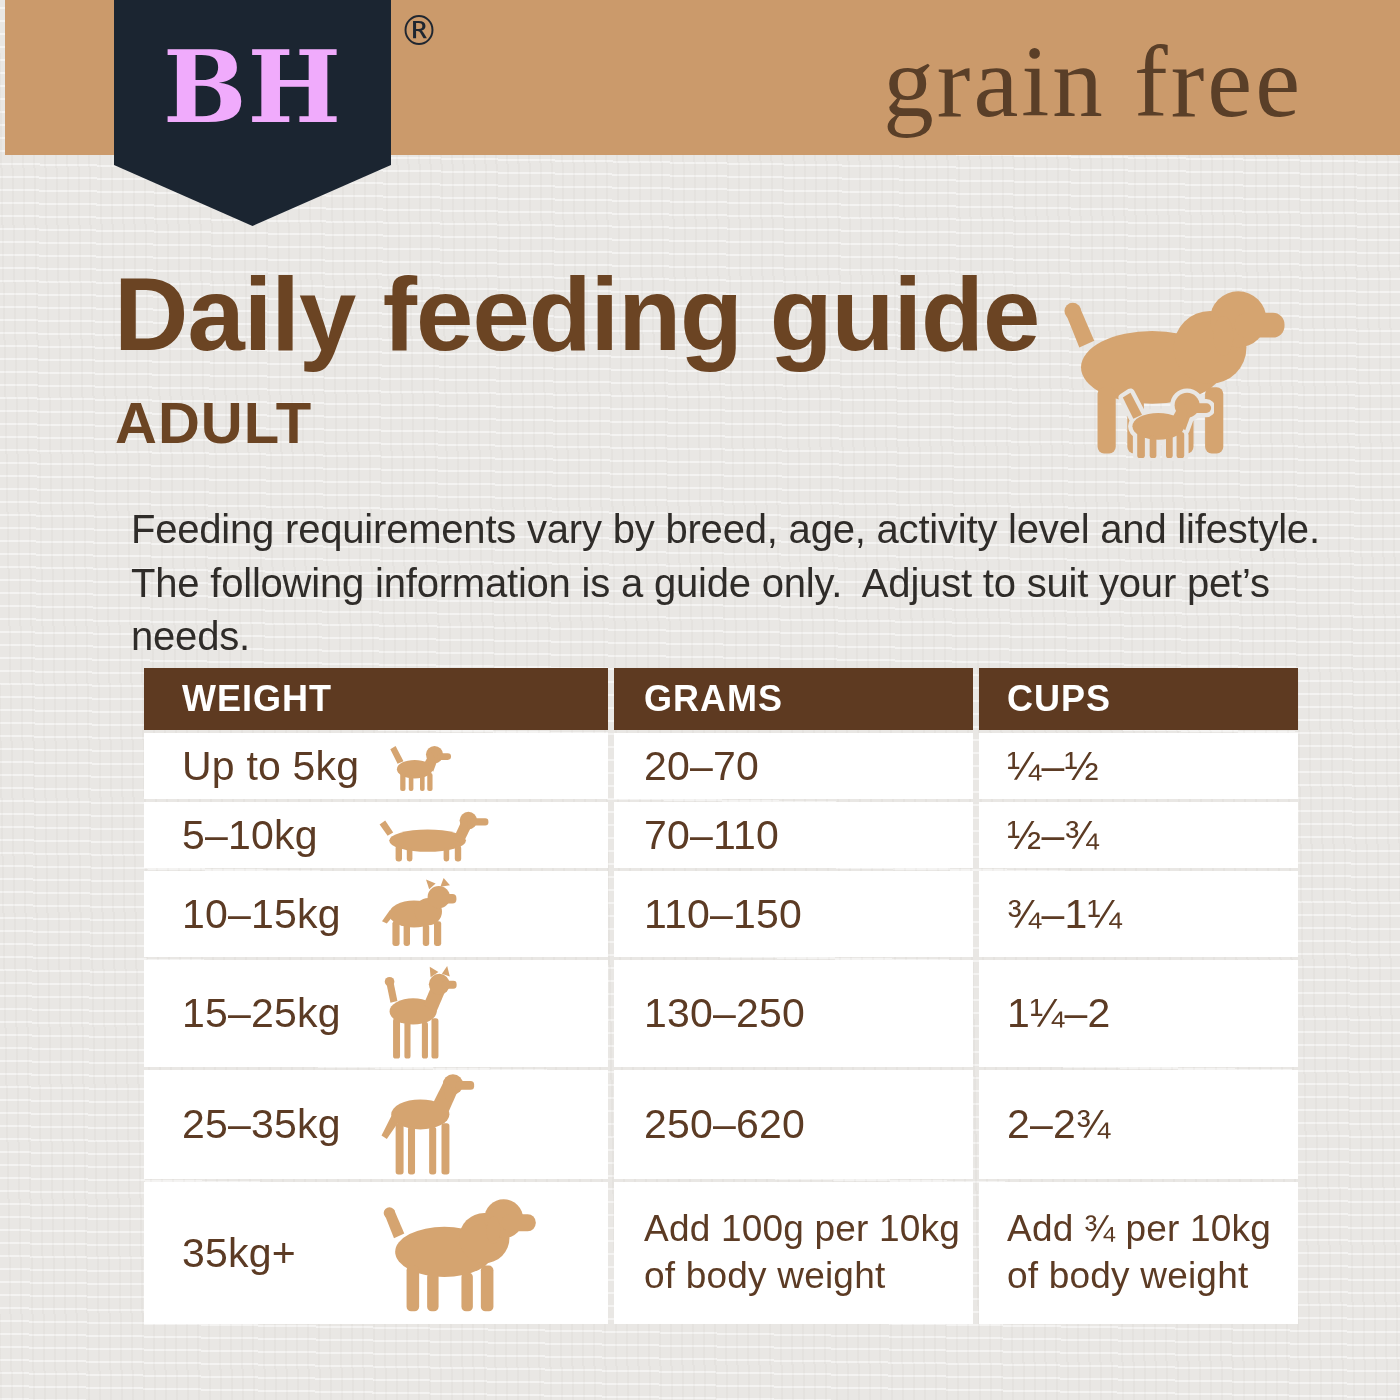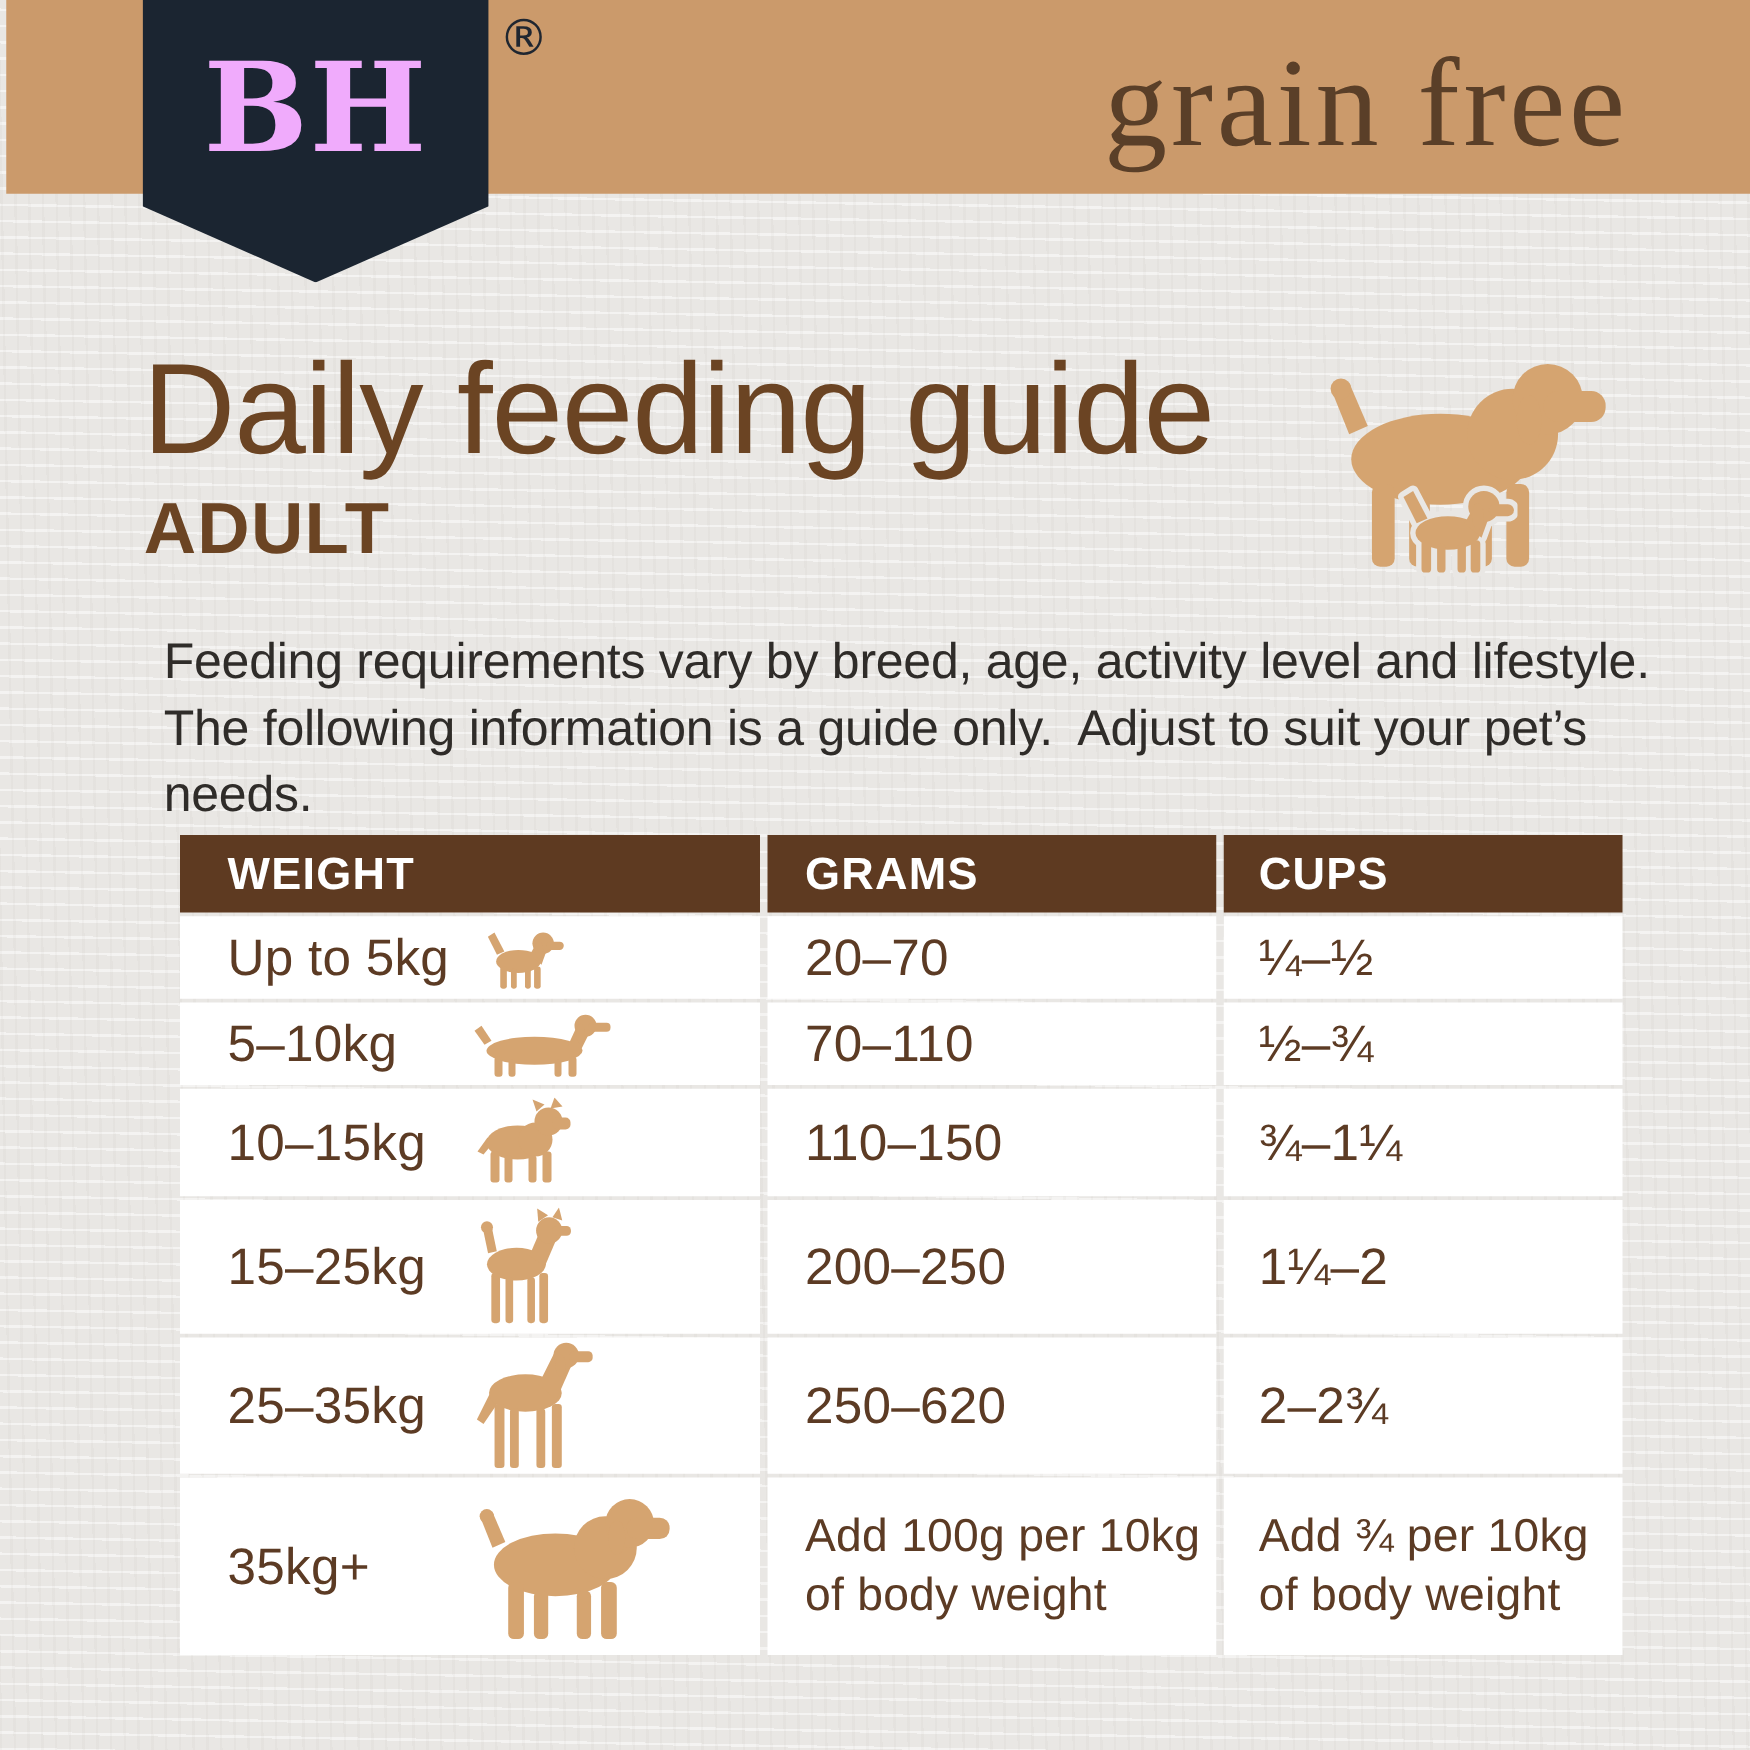--- a/index.html
+++ b/index.html
@@ -17,21 +17,21 @@
     display:flex;align-items:center;justify-content:flex-end;padding-right:102px;box-sizing:border-box;}
   .tagline{font-family:"Liberation Serif", serif;font-size:101px;font-weight:500;
     color:var(--brown-dark-text,#5a3f28);letter-spacing:3px;transform:translateY(4px);}
   .badge{position:absolute;left:114px;top:0;width:277px;height:226px;
     background:var(--badge-navy,#1b2531);
     clip-path:polygon(0 0,100% 0,100% 73%,50% 100%,0 73%);
     display:flex;align-items:center;justify-content:center;box-sizing:border-box;padding-bottom:52px;}
   .badge-logo{font-family:"DejaVu Serif", serif;font-weight:800;font-size:99px;color:#f0abfc;letter-spacing:1px;}
   .regmark{position:absolute;left:399px;top:8px;font-size:40px;color:#1f2630;font-family:"DejaVu Sans", sans-serif;}
   
-  .title{position:absolute;left:114px;top:268px;font-size:103px;font-weight:400;
+  .title{position:absolute;left:114px;top:256px;font-size:103px;font-weight:700;
     color:var(--brown-heading,#6b4423);letter-spacing:-1px;white-space:nowrap;}
   .subtitle{position:absolute;left:115px;top:389px;font-size:58px;font-weight:800;
     color:var(--brown-heading,#6b4423);letter-spacing:1px;}
   .intro{position:absolute;left:115px;top:487px;width:1190px;font-size:40px;line-height:1.34;
     color:var(--text-dark,#2f2c29);letter-spacing:-0.2px;white-space:pre-wrap;}
   
   .hero{position:absolute;left:1056px;top:278px;width:256px;height:184px;}
   .hero-large{position:absolute;left:0;top:0;}
   .hero-puppy{position:absolute;left:62px;top:106px;}
   
@@ -208,21 +208,21 @@
         <span class="val">¾–1¼</span>
       </div>
 
     <div class="cell c1 wcell">
       <span class="val wlabel">15–25kg</span>
       <svg class="dog" width="79" height="96" viewBox="0 0 90 110">
           <use href="#sym-medium"></use>
         </svg>
     </div>
     <div class="cell c2">
-        <span class="val">200–250</span>
+        <span class="val">130–250</span>
       </div>
     <div class="cell c3">
         <span class="val">1¼–2</span>
       </div>
 
     <div class="cell c1 wcell">
       <span class="val wlabel">25–35kg</span>
       <svg class="dog" width="97" height="106" viewBox="0 0 110 120">
           <use href="#sym-dane"></use>
         </svg>

